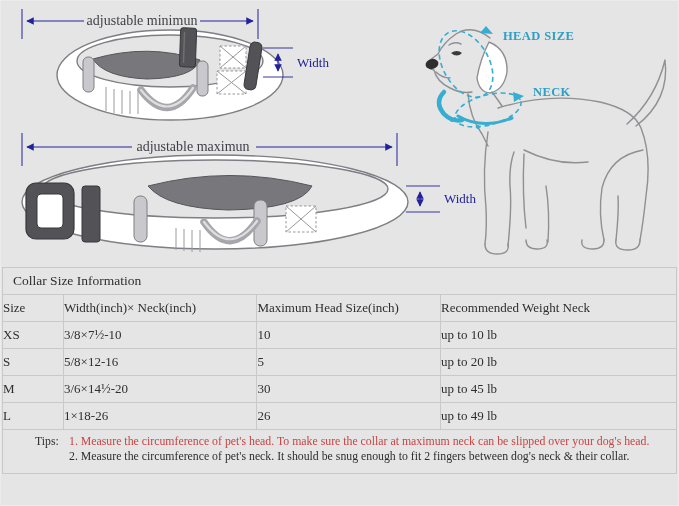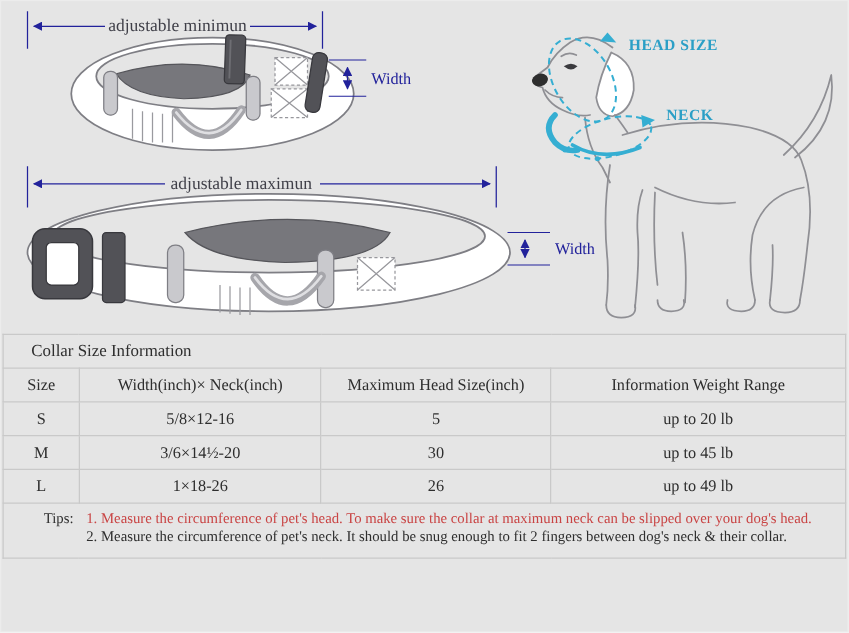--- a/index.html
+++ b/index.html
@@ -3,23 +3,23 @@
 <meta charset="utf-8">
 <style>
   html,body{margin:0;padding:0;background:#fff;}
   body{width:679px;height:506px;font-family:"Liberation Sans",sans-serif;}
   .page{position:relative;width:679px;height:506px;overflow:hidden;background:#e5e5e5;
         box-shadow:inset 0 0 0 1px #ececec;font-family:Liberation Serif, serif;}
   .diagram-svg{position:absolute;top:0;left:0;display:block;}
 
   .size-table{position:absolute;top:267px;left:2px;width:675px;border-collapse:collapse;
               table-layout:fixed;font-size:13px;color:#2e2e2e;}
-  .size-table td,.size-table th{border:1px solid #c9c9c9;text-align:center;
+  .size-table td,.size-table th{border:1px solid #c9c9c9;text-align:left;
               font-weight:normal;padding:0;height:26px;vertical-align:middle;}
-  .size-table td.title-cell{text-align:left;padding-left:22px;font-size:13.5px;margin-left:20px;}
+  .size-table td.title-cell{text-align:left;padding-left:10px;font-size:13.5px;margin-left:20px;}
   .size-table td.tips-cell{text-align:left;font-size:11.8px;padding:4px 4px 5px 8px;
               line-height:15px;vertical-align:top;height:34px;}
   .tips-line{white-space:nowrap;}
   .tips-label{display:inline-block;width:34px;color:#2e2e2e;margin-left:24px;}
   .tip-red{color:#c94444;}
   .dim-text{fill:#3f3f48;font-size:14px;}
   .width-text{fill:#22229b;font-size:13px;}
   .teal-text{fill:#2b9fc6;font-size:12.5px;font-weight:bold;letter-spacing:.4px;}
 </style>
 </head>
@@ -159,21 +159,27 @@
         <col style="width:35%">
   </colgroup>
   <tbody>
         <tr>
     <td class="title-cell" colspan="4">Collar Size Information</td>
   </tr>
   <tr>
     <th>Size</th>
     <th>Width(inch)× Neck(inch)</th>
     <th>Maximum Head Size(inch)</th>
-    <th>Information Weight Range</th>
+    <th>Recommended Weight Neck</th>
+  </tr>
+  <tr>
+    <td>XS</td>
+    <td>3/8×7½-10</td>
+    <td>10</td>
+    <td>up to 10 lb</td>
   </tr>
   <tr>
     <td>S</td>
     <td>5/8×12-16</td>
     <td>5</td>
     <td>up to 20 lb</td>
   </tr>
   <tr>
     <td>M</td>
     <td>3/6×14½-20</td>

